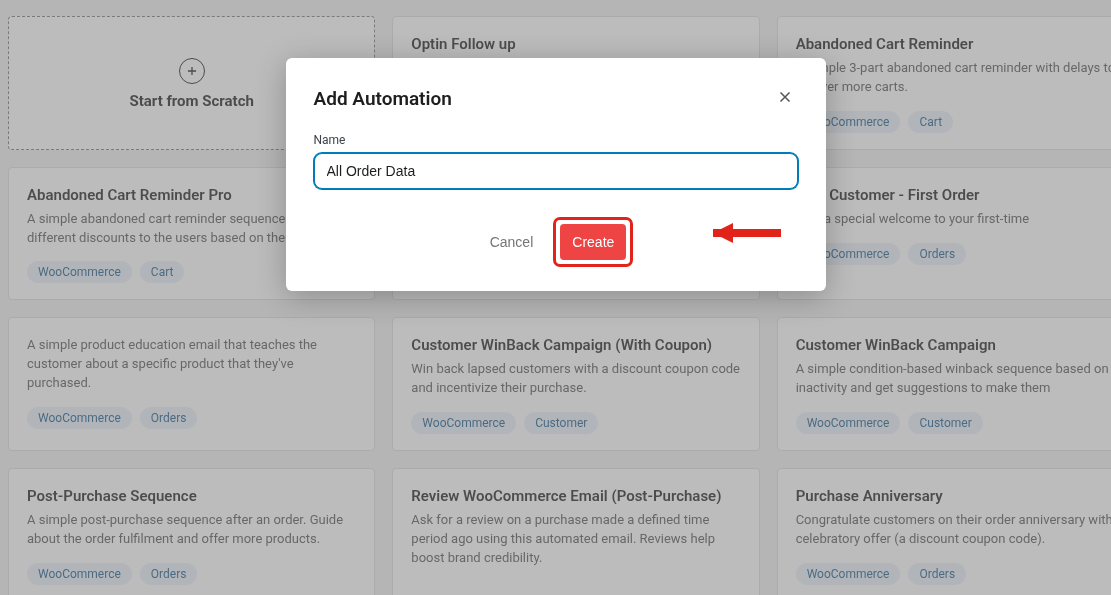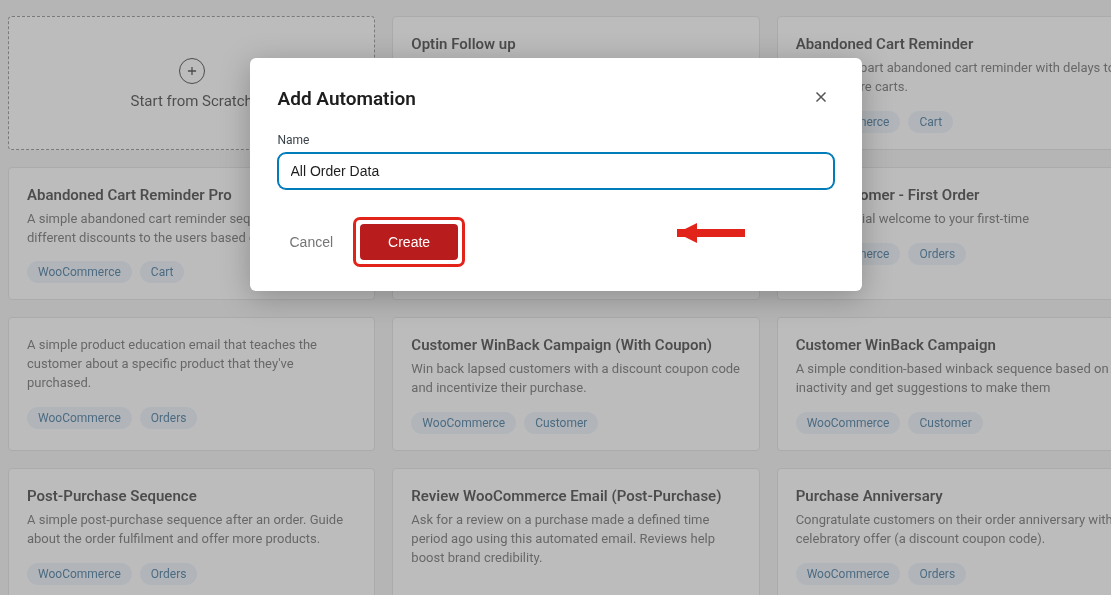--- a/index.html
+++ b/index.html
@@ -6,33 +6,33 @@
     body { font-family:-apple-system,BlinkMacSystemFont,"Segoe UI",Roboto,sans-serif; background:#f0f0f1; width:1111px; height:595px; overflow:hidden; position:relative; }
     .grid { display:grid; grid-template-columns:repeat(3,1fr); gap:17px; padding:16px 8px 8px 8px; width:1152px; }
     .card { background:#fff; border:1px solid #dcdcde; border-radius:4px; padding:18px 18px 16px; min-height:120px; }
     .card.scratch { border:1.5px dashed #7a7a7a; display:flex; flex-direction:column; align-items:center; justify-content:center; gap:8px; }
     .card.scratch .plus-circle { width:26px; height:26px; border:1.8px solid #1e1e1e; border-radius:50%; display:flex; align-items:center; justify-content:center; }
     .card.scratch .plus-circle svg { width:14px; height:14px; }
     .card h3 { font-size:15px; font-weight:600; color:#1e1e1e; margin-bottom:6px; }
     .card p { font-size:13px; color:#555; line-height:1.45; margin-bottom:14px; }
     .tags { display:flex; gap:8px; flex-wrap:wrap; }
     .tag { background:#e8f0f8; color:#1b5a8a; font-size:12px; padding:4px 11px; border-radius:12px; }
-    .scratch-label { font-size:15px; font-weight:400; color:#1e1e1e; }
+    .scratch-label { font-size:15px; font-weight:700; color:#1e1e1e; }
     .overlay { position:absolute; inset:0; background:rgba(122,122,122,0.5); display:flex; align-items:flex-start; justify-content:center; padding-top:58px; }
-    .modal { background:#fff; width:612px; border-radius:6px; box-shadow:0 6px 30px rgba(0,0,0,0.25); padding:26px 28px 24px; position:relative; }
+    .modal { background:#fff; width:540px; border-radius:6px; box-shadow:0 6px 30px rgba(0,0,0,0.25); padding:26px 28px 24px; position:relative; }
     .modal-head { display:flex; justify-content:space-between; align-items:center; margin-bottom:20px; }
     .modal-title { font-size:19px; font-weight:600; color:#1e1e1e; }
     .close-btn { background:none; border:none; cursor:pointer; padding:4px; color:#555; }
     .close-btn svg { width:18px; height:18px; }
     .field-label { font-size:12px; color:#3c434a; margin-bottom:6px; display:block; }
     .name-input { width:100%; border:1px solid #007cba; border-radius:8px; padding:9px 12px; font-size:14px; color:#1e1e1e; outline:none; box-shadow:0 0 0 1px #007cba; }
-    .modal-actions { display:flex; justify-content:flex-start; align-items:center; gap:8px; margin-top:28px; }
+    .modal-actions { display:flex; justify-content:center; align-items:center; gap:8px; margin-top:28px; }
     .cancel-btn { background:none; border:none; color:#757575; font-size:14px; cursor:pointer; padding:8px 12px; }
     .create-wrap { border:3.5px solid #e2231a; border-radius:7px; padding:4px; }
-    .create-btn { background:#b91c1c; color:#fff; border:none; border-radius:4px; padding:10px 28px; font-size:14px; font-weight:500; cursor:pointer; }
+    .create-btn { background:#ef4444; color:#fff; border:none; border-radius:4px; padding:10px 12px; font-size:14px; font-weight:500; cursor:pointer; }
     .arrow { position:absolute; left:425px; top:161px; pointer-events:none; }
     .arrow svg { width:75px; height:28px; }
     @keyframes blink { 50% { opacity:0; } }
   </style>
 </head>
 <body>
 
 <div class="grid" id="grid">
     <div class="card scratch">
   <div class="plus-circle">

